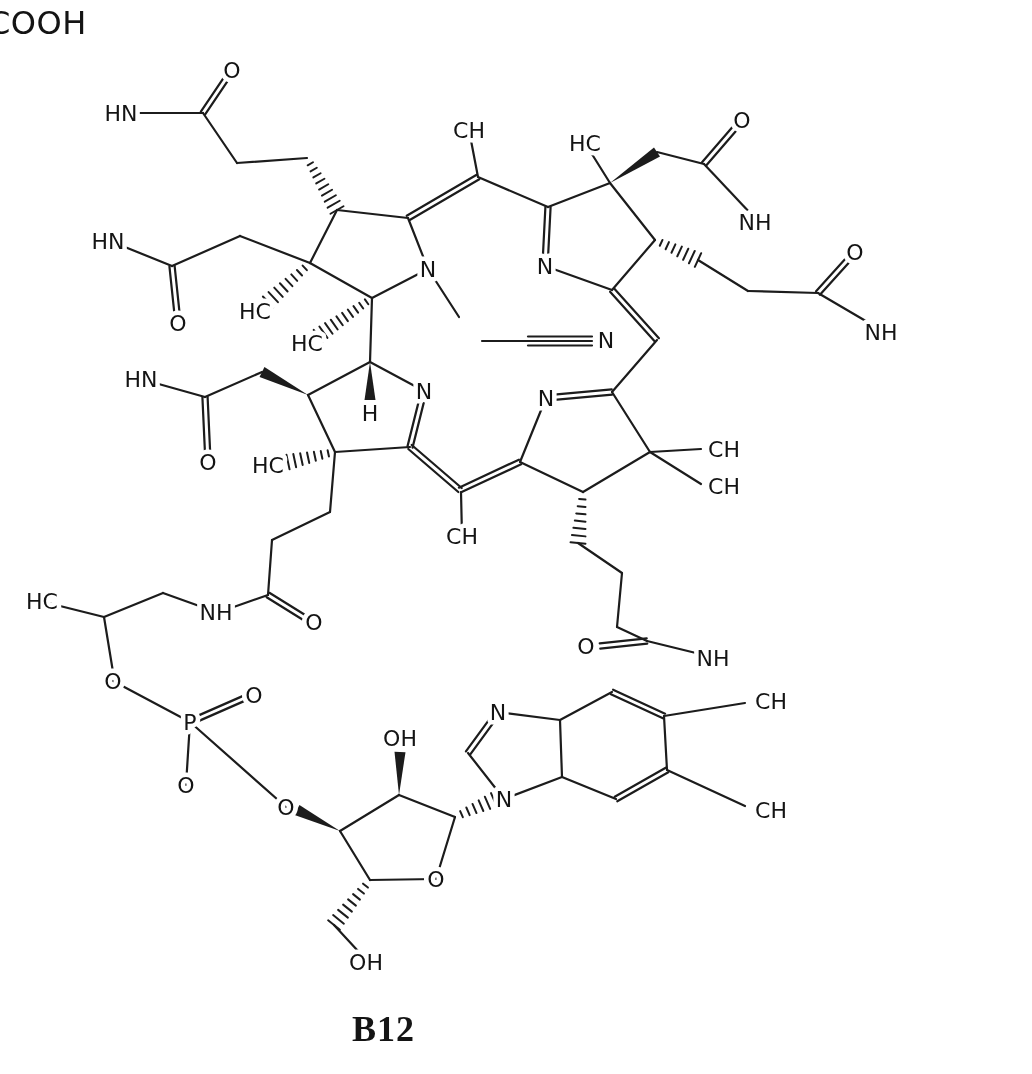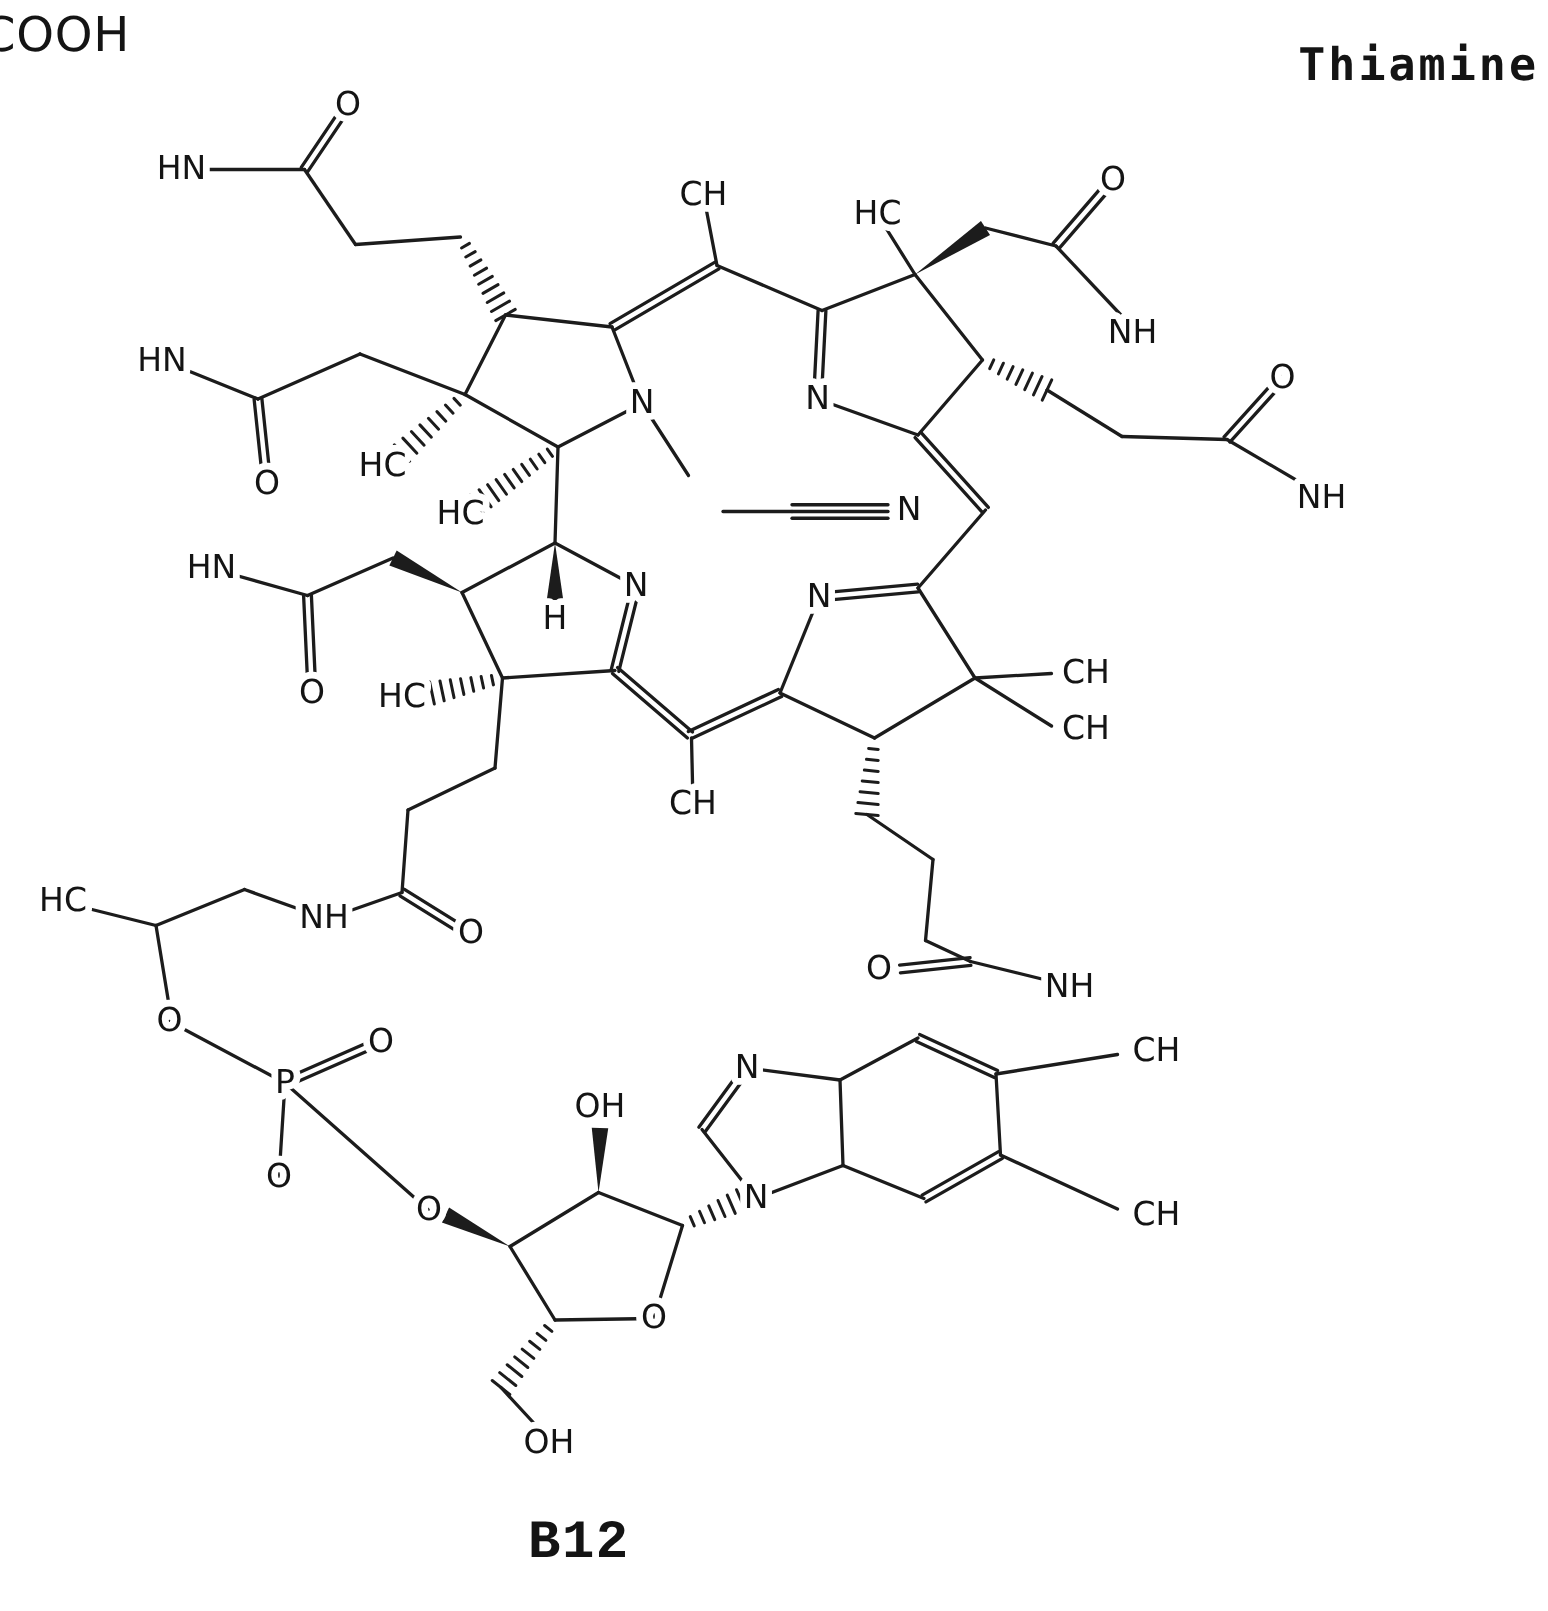--- a/index.html
+++ b/index.html
@@ -17,21 +17,21 @@
     font-family:"DejaVu Sans",sans-serif;
   }
   .corner-right{
     position:absolute;right:6px;top:26px;
     font-size:30px;font-weight:bold;letter-spacing:2px;
     font-family:"DejaVu Sans Mono",monospace;
   }
   .caption{
     position:absolute;left:352px;top:1008px;
     font-size:36px;font-weight:bold;letter-spacing:1px;
-    font-family:Liberation Mono, monospace;
+    font-family:Liberation Serif, serif;
   }
   svg{position:absolute;left:0;top:0;}
   .atom{
     font-family:"DejaVu Sans",sans-serif;
     font-size:22px;
     fill:#141414;
     paint-order:stroke;
     stroke:#ffffff;
     stroke-width:9px;
     stroke-linejoin:round;
@@ -254,15 +254,14 @@
       <text x="713" y="658" text-anchor="middle" dominant-baseline="central" class="atom">NH</text>
       <text x="400" y="738" text-anchor="middle" dominant-baseline="central" class="atom">OH</text>
       <text x="498" y="712" text-anchor="middle" dominant-baseline="central" class="atom">N</text>
       <text x="504" y="799" text-anchor="middle" dominant-baseline="central" class="atom">N</text>
       <text x="771" y="701" text-anchor="middle" dominant-baseline="central" class="atom">CH</text>
       <text x="771" y="810" text-anchor="middle" dominant-baseline="central" class="atom">CH</text>
       <text x="436" y="879" text-anchor="middle" dominant-baseline="central" class="atom">O</text>
       <text x="366" y="962" text-anchor="middle" dominant-baseline="central" class="atom">OH</text>
     </svg>
   <div class="corner-left">COOH</div>
-  <div class="corner-right">Thiamine</div>
   <div class="caption">B12</div>
 </div>
 
 </body></html>

